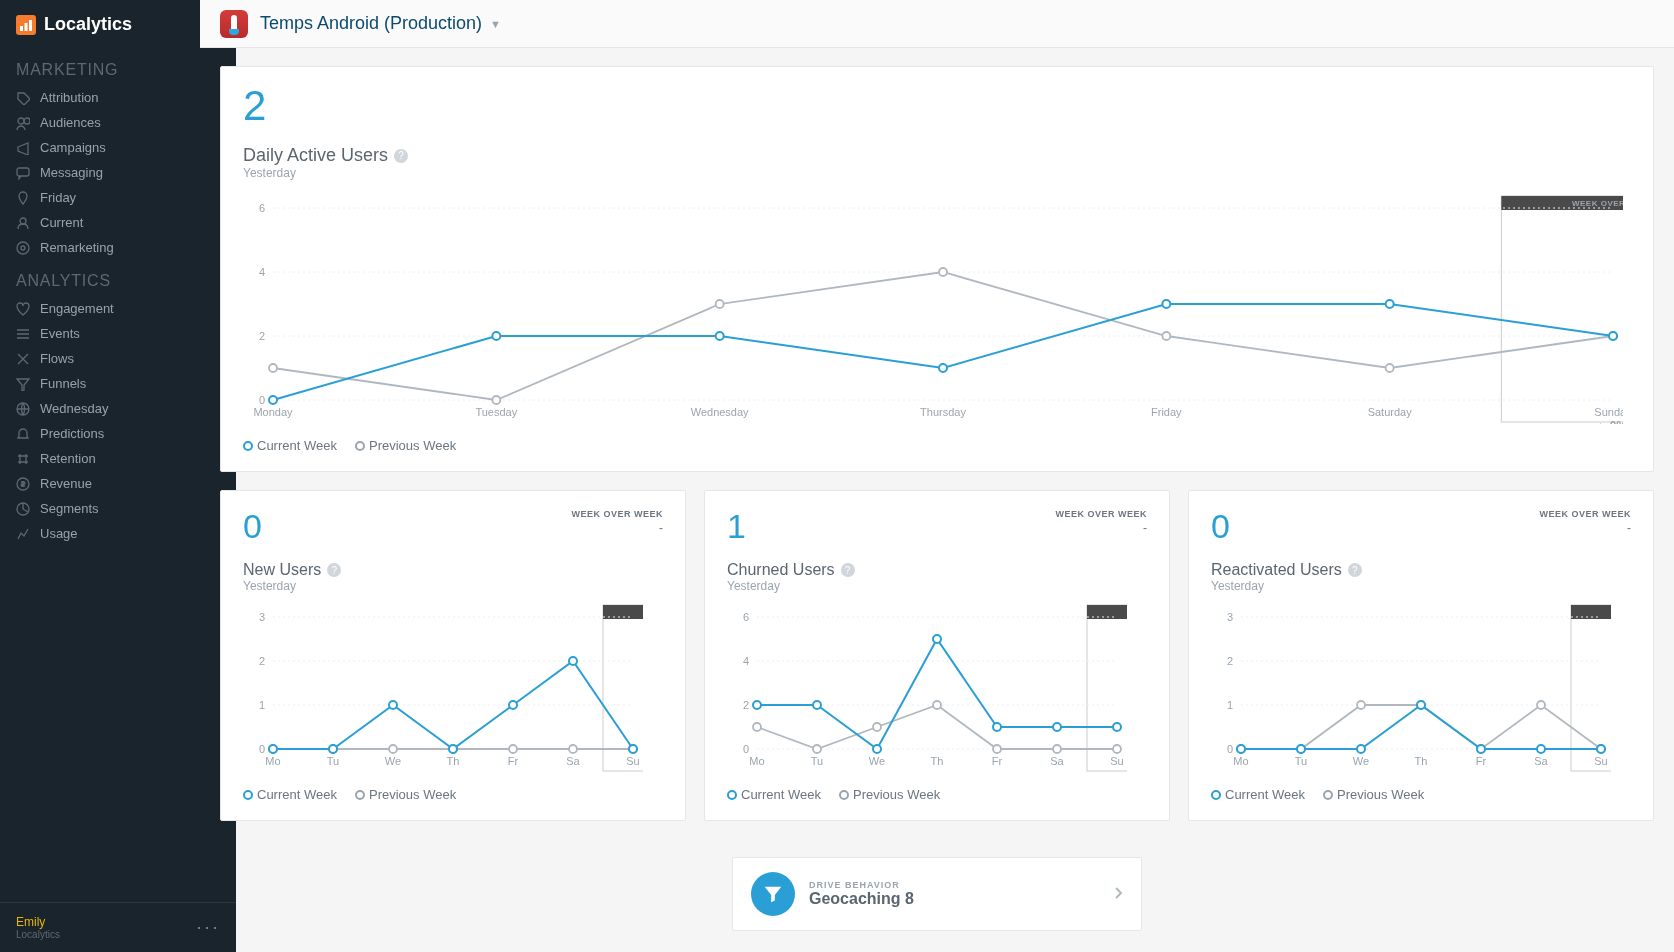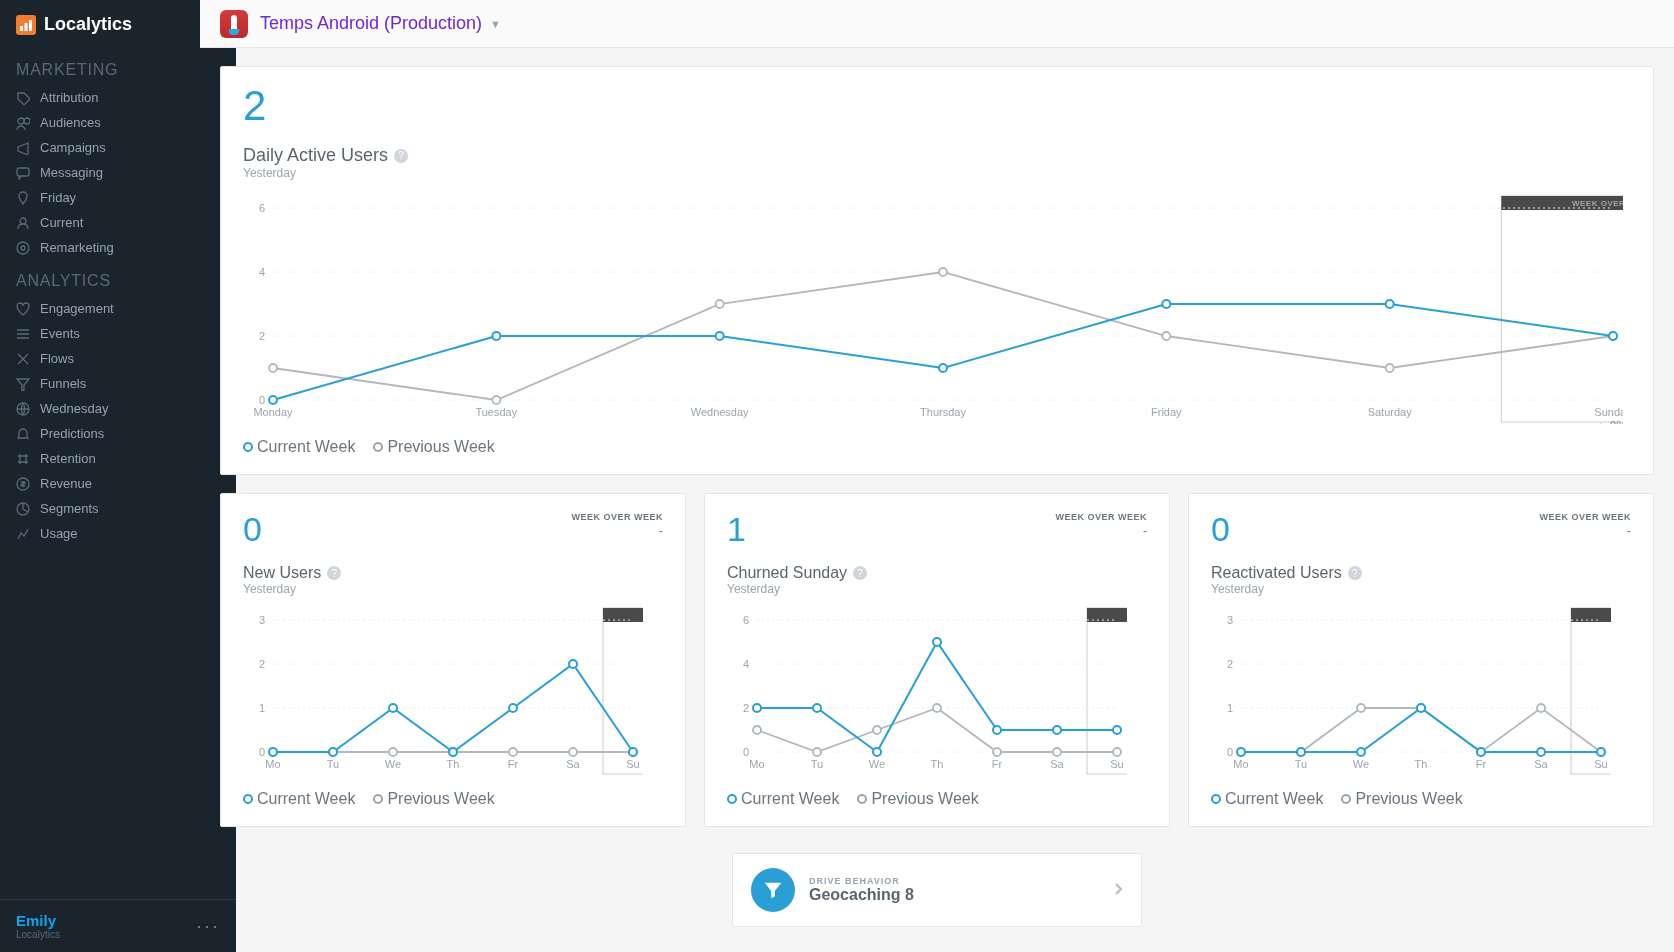--- a/index.html
+++ b/index.html
@@ -6,62 +6,62 @@
 body { font-family: "Helvetica Neue", Helvetica, Arial, sans-serif; background: #f5f5f5; color: #333; width:1674px; height:952px; overflow:hidden; }
 
 
 .sidebar { position: fixed; left:0; top:0; bottom:0; width:236px; background:#1a242d; color:#7a8894; display:flex; flex-direction:column; }
 .logo { display:flex; align-items:center; padding:14px 16px; color:#fff; font-size:18px; font-weight:600; }
 .logo-icon { width:20px; height:20px; background:#f57c2f; border-radius:3px; margin-right:8px; display:flex; align-items:center; justify-content:center; }
 .nav-section-title { font-size:16px; letter-spacing:0.8px; color:#5c6873; padding:12px 16px 6px; font-weight:400; }
 .nav-item { display:flex; align-items:center; padding:5px 16px; font-size:13px; color:#96a2ad; cursor:pointer; }
 .nav-item .icon { width:14px; height:14px; margin-right:10px; fill:#5c6873; stroke:#5c6873; display:inline-flex; align-items:center; justify-content:center; }
 .sidebar-footer { margin-top:auto; border-top:1px solid #2a3640; padding:12px 16px; display:flex; align-items:center; justify-content:space-between; }
-.sidebar-user-name { color:#0ea5e9; font-size:15px; font-weight:700; }
+.sidebar-user-name { color:#eab308; font-size:12px; font-weight:400; }
 .sidebar-user-org { color:#5c6873; font-size:10px; }
 .sidebar-more { color:#7a8894; font-size:18px; letter-spacing:2px; cursor:pointer; }
 
 
 .topbar { position:fixed; left:200px; right:0; top:0; height:48px; background:#fafafa; border-bottom:1px solid #e6e6e6; display:flex; align-items:center; padding:0 20px; }
 .app-icon { width:28px; height:28px; border-radius:6px; background:linear-gradient(#d43b3b,#b82b2b); display:flex; align-items:center; justify-content:center; margin-right:12px; }
 .app-icon-inner { width:6px; height:18px; background:#fff; border-radius:3px; position:relative; }
 .app-icon-inner::after { content:""; position:absolute; bottom:-2px; left:-2px; right:-2px; height:6px; background:#2aa8e0; border-radius:0 0 4px 4px; }
-.app-title { color:#6d28d9; font-size:18px; }
+.app-title { color:#0c4a6e; font-size:18px; }
 .app-caret { margin-left:8px; color:#9aa5ae; font-size:11px; }
 
 
 .content { position:absolute; left:200px; top:48px; right:0; bottom:0; overflow:auto; padding:18px 20px; }
 .card { background:#fff; border:1px solid #e6e6e6; border-radius:2px; padding:18px 22px; margin-bottom:18px; }
 .big-number { font-size:42px; font-weight:300; color:#2a9fd6; line-height:1; }
 .card-title { font-size:18px; color:#5a6570; margin-top:18px; display:flex; align-items:center; }
 .card-sub { font-size:12px; color:#9aa5ae; margin-top:0; }
 .help-icon { width:14px; height:14px; border-radius:50%; background:#d0d6db; color:#fff; font-size:10px; display:inline-flex; align-items:center; justify-content:center; margin-left:6px; }
 .wow-box { border:1px solid #ccc; border-radius:2px; }
 
-.legend { display:flex; align-items:center; gap:18px; font-size:16px; color:#6a7680; margin-top:10px; }
+.legend { display:flex; align-items:center; gap:18px; font-size:13px; color:#6a7680; margin-top:10px; }
 .legend-item { display:flex; align-items:center; gap:4px; cursor:pointer; }
 .legend-dot { width:10px; height:10px; border-radius:50%; border:2px solid; background:#fff; }
 .legend-dot.blue { border-color:#2a9fd6; }
 .legend-dot.gray { border-color:#9aa5ae; }
 
 .grid3 { display:flex; gap:18px; }
 .grid3 .card { flex:1; position:relative; }
 .small-card-header { display:flex; justify-content:space-between; align-items:flex-start; }
 .wow-label { font-size:9px; font-weight:700; letter-spacing:0.5px; color:#6a7680; text-align:right; }
 .wow-value { font-size:12px; color:#6a7680; text-align:right; margin-top:2px; }
 
 .chart-svg text { font-size:10px; fill:#9aa5ae; }
 .chart-svg .tick { font-size:11px; }
 .chart-svg .gridline { stroke:#eee; stroke-dasharray:2,3; }
 .chart-svg .line-blue { stroke:#2a9fd6; stroke-width:2; fill:none; }
 .chart-svg .line-gray { stroke:#b0b8bf; stroke-width:1.8; fill:none; }
 .chart-svg .pt-blue { fill:#fff; stroke:#2a9fd6; stroke-width:2; }
 .chart-svg .pt-gray { fill:#fff; stroke:#b0b8bf; stroke-width:1.8; }
 
-.drive-card { width:410px; margin:8px auto 0; background:#fff; border:1px solid #e6e6e6; border-radius:2px; padding:14px 18px; display:flex; align-items:center; gap:14px; cursor:pointer; }
+.drive-card { width:410px; margin:18px auto 0; background:#fff; border:1px solid #e6e6e6; border-radius:2px; padding:14px 18px; display:flex; align-items:center; gap:14px; cursor:pointer; }
 .funnel-icon { width:44px; height:44px; border-radius:50%; background:#2a9fd6; display:flex; align-items:center; justify-content:center; }
 .drive-label { font-size:9px; letter-spacing:1px; color:#9aa5ae; font-weight:600; }
 .drive-title { font-size:16px; color:#5a6570; font-weight:600; }
 .drive-chevron { margin-left:auto; color:#b0b8bf; }
 </style>
 </head>
 <body>
 
 <div class="sidebar">
   <div class="logo">
@@ -360,21 +360,21 @@
             <span>Previous Week</span>
           </div>
         </div>
     </div>
 
     <div class="card">
       <div class="small-card-header">
         <div>
           <div class="big-number" style="font-size:34px">1</div>
           <div class="card-title" style="font-size:16px">
-              <span>Churned Sunday</span>
+              <span>Churned Users</span>
               <span class="help-icon">?</span>
             </div>
           <div class="card-sub">Yesterday</div>
         </div>
         <div>
           <div class="wow-label">WEEK OVER WEEK</div>
           <div class="wow-value">-</div>
         </div>
       </div>
       <div id="chart-churned" style="margin-top:10px"><svg class="chart-svg" width="400" height="170" viewBox="0 0 400 170">

